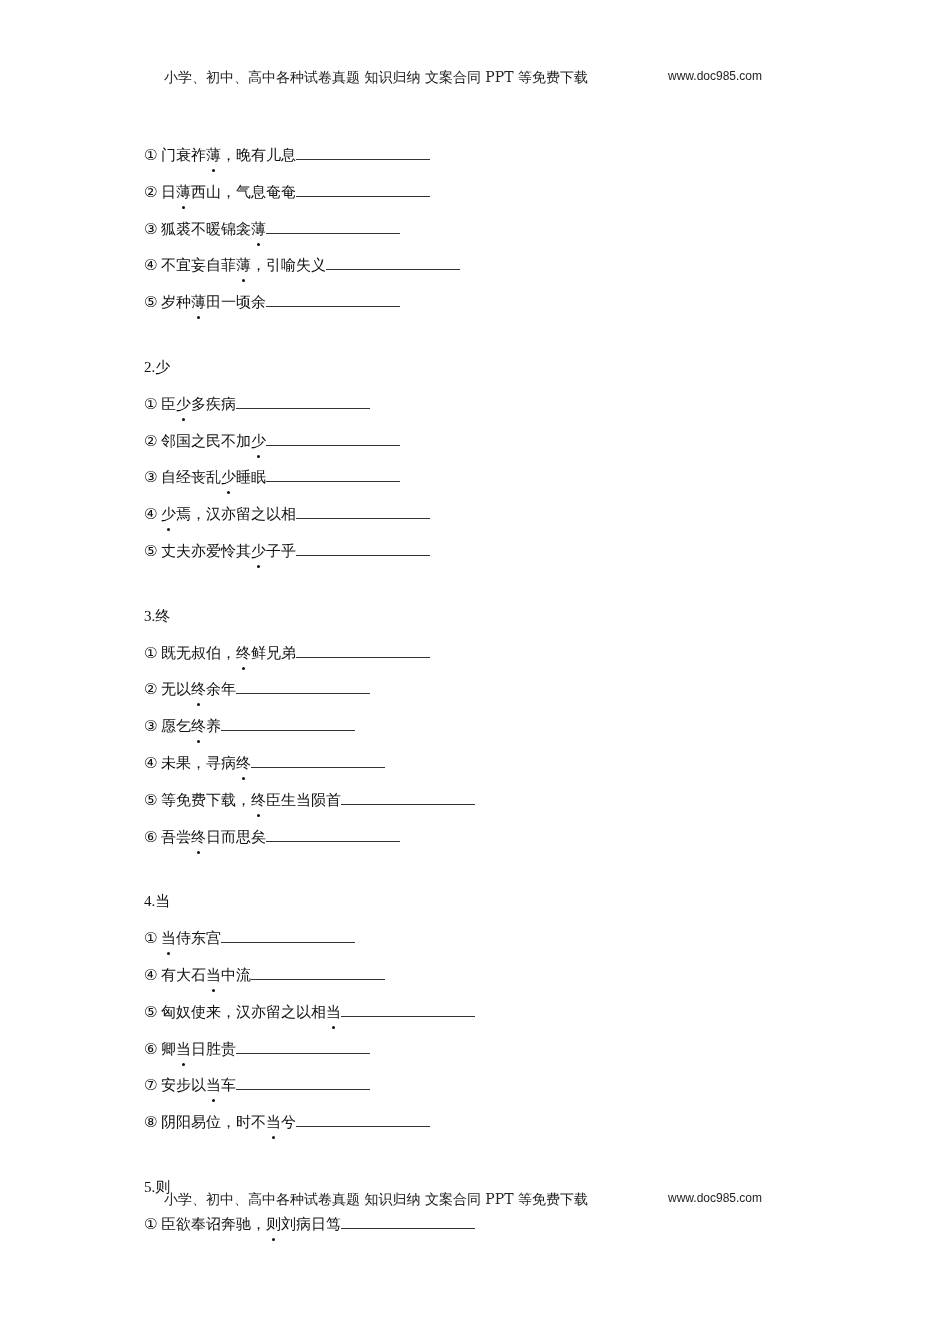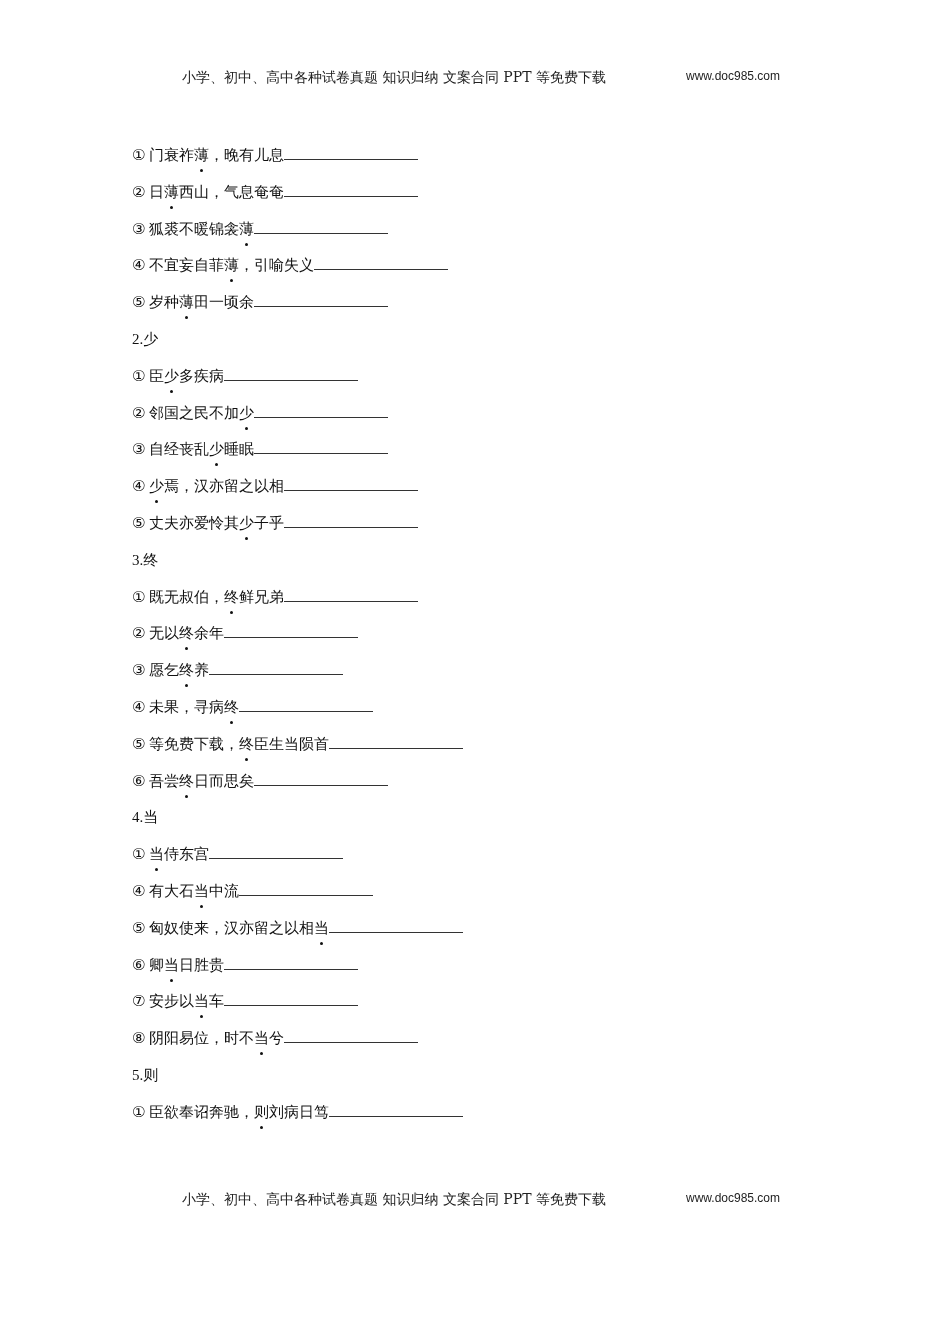--- a/index.html
+++ b/index.html
@@ -10,51 +10,52 @@
     body {
       width: 950px;
       height: 1344px;
       position: relative;
       overflow: hidden;
       font-family: "DejaVu Sans", "Liberation Sans", sans-serif;
       color: #111111;
     }
     .header, .footer {
       position: absolute;
-      left: 182px;
+      left: 164px;
       width: 640px;
       font-size: 14px;
       color: #222;
       white-space: nowrap;
       font-family: "DejaVu Serif", "Liberation Serif", serif;
     }
     .header { top: 69px; }
     .footer { top: 1191px; }
     .header .url, .footer .url {
       position: absolute;
       left: 504px;
       font-family: "Liberation Sans", "DejaVu Sans", sans-serif;
       font-size: 12px;
     }
     .content {
       position: absolute;
-      left: 132px;
+      left: 144px;
       top: 143px;
       width: 700px;
     }
     .line {
       height: 36.8px;
       font-size: 15px;
       line-height: 24px;
       white-space: nowrap;
       position: relative;
     }
     .section-title {
       font-family: "Liberation Serif", "DejaVu Serif", serif;
       font-size: 15px;
+      margin-top: 28px;
     }
     .marker {
       display: inline-block;
       width: 17px;
       font-size: 15px;
     }
     .seg { display: inline; }
     .dotted {
       position: relative;
       display: inline-block;

